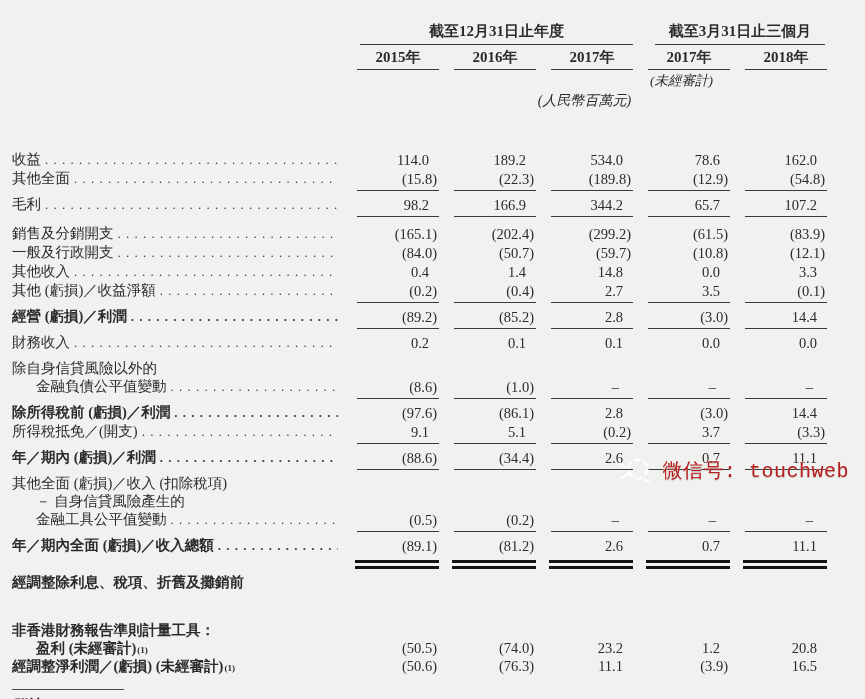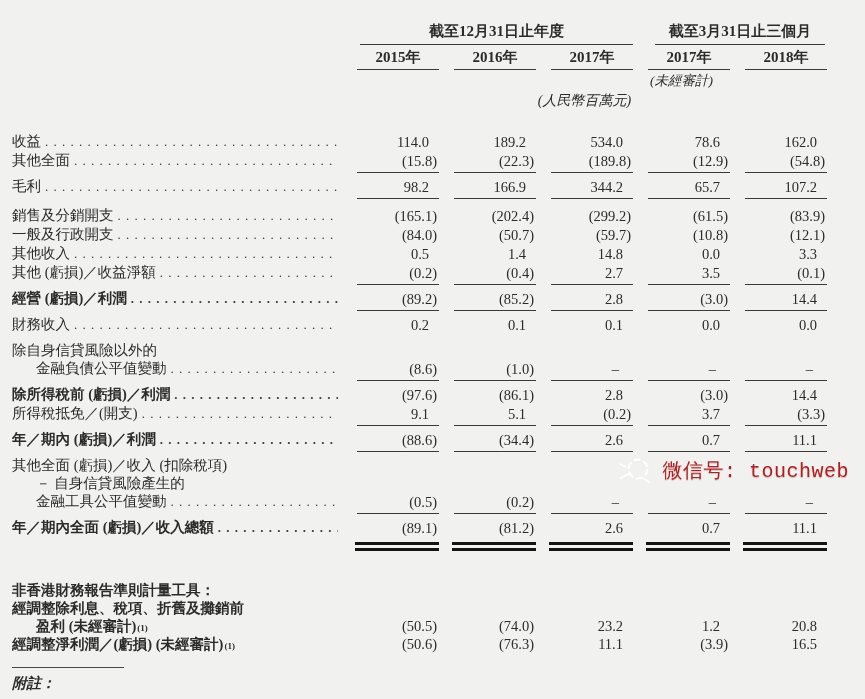--- a/index.html
+++ b/index.html
@@ -57,21 +57,21 @@
     white-space: nowrap;
   }
   .unitrow .unit {
     grid-column: 2 / 7;
     text-align: center;
     font-style: italic; font-size: 14px; line-height: 18px;
     margin-top: 3px;
     white-space: nowrap;
   }
   
-  .tbody { margin-top: 22px; text-align: center; }
+  .tbody { margin-top: 40px; text-align: center; }
   .trow { min-height: 18px; line-height: 18px; font-size: 14.5px; }
   .trow.gap-sm { margin-top: 7px; }
   .trow.gap-lg { margin-top: 30px; }
   .lbl {
     display: flex;
     align-items: baseline;
     white-space: nowrap;
     overflow: hidden;
     padding-right: 4px;
   }
@@ -308,21 +308,21 @@
         <div class="vc">
           <span class="num paren">(12.1)</span>
         </div>
       </div>
       <div class="grid trow">
         <div class="lbl">
           <span class="txt">其他收入</span>
           <span class="dots"></span>
         </div>
         <div class="vc">
-          <span class="num">0.5</span>
+          <span class="num">0.4</span>
         </div>
         <div class="vc">
           <span class="num">1.4</span>
         </div>
         <div class="vc">
           <span class="num">14.8</span>
         </div>
         <div class="vc">
           <span class="num">0.0</span>
         </div>
@@ -667,34 +667,34 @@
         </div>
         <div class="vc">
           <i class="rl dbl"></i>
         </div>
         <div class="vc">
           <i class="rl dbl"></i>
         </div>
         <div class="vc">
           <i class="rl dbl"></i>
         </div>
+      </div>
+      <div class="grid trow">
+        <div class="lbl b">
+          <span class="txt">經調整除利息、稅項、折舊及攤銷前</span>
+        </div>
+        <div class="vc"></div>
+        <div class="vc"></div>
+        <div class="vc"></div>
+        <div class="vc"></div>
+        <div class="vc"></div>
       </div>
       <div class="grid trow gap-lg">
         <div class="lbl b">
           <span class="txt">非香港財務報告準則計量工具：</span>
-        </div>
-        <div class="vc"></div>
-        <div class="vc"></div>
-        <div class="vc"></div>
-        <div class="vc"></div>
-        <div class="vc"></div>
-      </div>
-      <div class="grid trow">
-        <div class="lbl b">
-          <span class="txt">經調整除利息、稅項、折舊及攤銷前</span>
         </div>
         <div class="vc"></div>
         <div class="vc"></div>
         <div class="vc"></div>
         <div class="vc"></div>
         <div class="vc"></div>
       </div>
       <div class="grid trow">
         <div class="lbl b ind">
           <span class="txt">盈利 (未經審計)</span>

